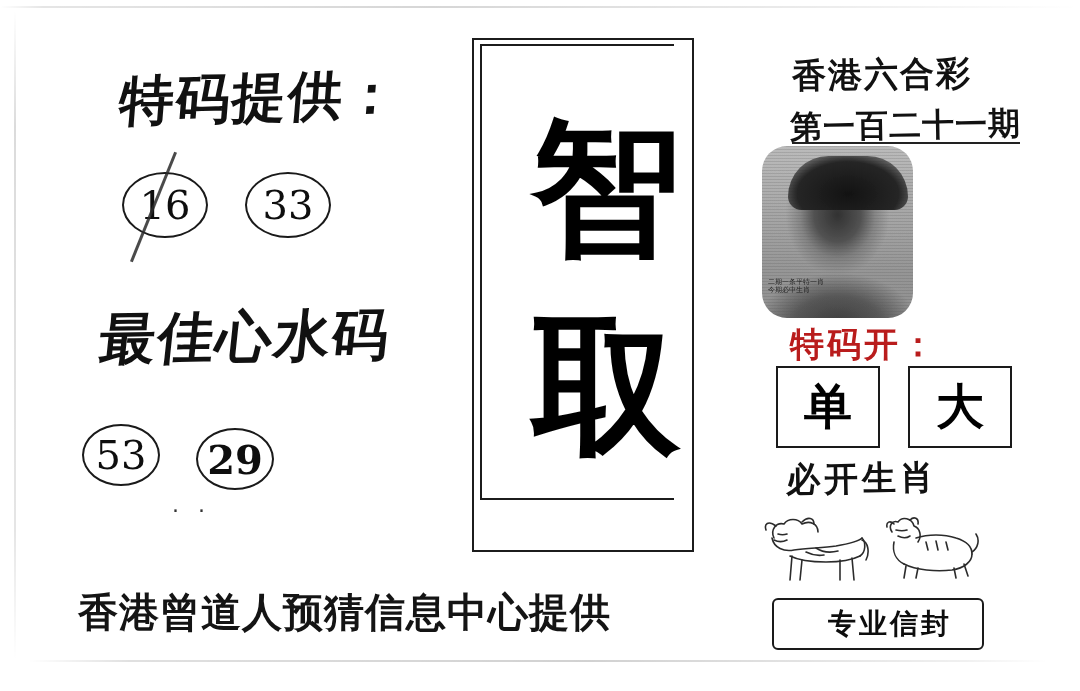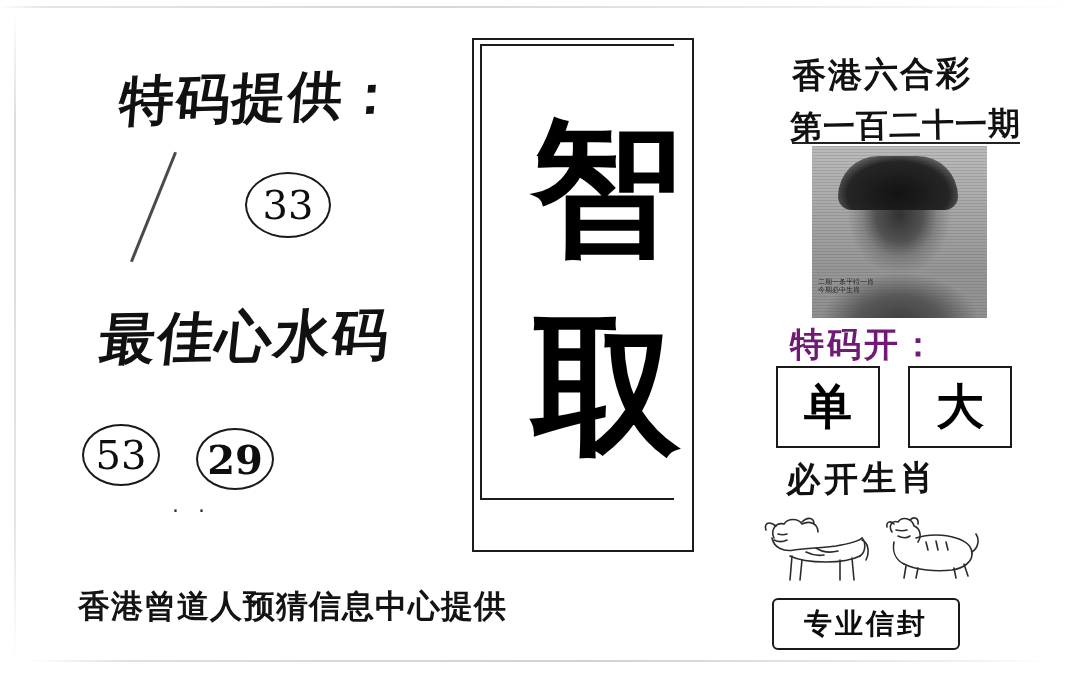--- a/index.html
+++ b/index.html
@@ -95,21 +95,21 @@
     color: #333;
     letter-spacing: 6px;
   }
 
   #footer-line {
     position: absolute;
     left: 78px;
     top: 585px;
     font-family: "DejaVu Sans", "Liberation Sans", sans-serif;
     font-weight: bold;
-    font-size: 32px;
+    font-size: 40px;
     color: #141414;
     letter-spacing: 1px;
     white-space: nowrap;
   }
 
   
   #center-frame {
     left: 472px;
     top: 38px;
     width: 218px;
@@ -168,30 +168,31 @@
   }
   #issue-underline {
     left: 792px;
     top: 142px;
     width: 228px;
     height: 2px;
     background: #222;
   }
 
   #portrait {
-    left: 812px;
+    left: 762px;
     top: 146px;
-    width: 175px;
+    width: 151px;
     height: 172px;
     background:
       radial-gradient(ellipse 52px 60px at 50% 40%, #3a3a3a 0%, #565656 45%, rgba(110,110,110,0.55) 72%, rgba(160,160,160,0.2) 100%),
       radial-gradient(ellipse 80px 52px at 50% 104%, #2c2c2c 0%, #4a4a4a 55%, rgba(130,130,130,0.35) 100%),
       repeating-linear-gradient(0deg, rgba(0,0,0,0.16) 0px, rgba(0,0,0,0.16) 1px, rgba(255,255,255,0.0) 1px, rgba(255,255,255,0.0) 3px),
       linear-gradient(180deg, #d8d8d8 0%, #bdbdbd 30%, #9a9a9a 70%, #8e8e8e 100%);
     filter: contrast(1.12);
+    border-radius: 25px;
   }
   #portrait .hairline {
     position: absolute;
     left: 26px; top: 10px;
     width: 120px; height: 54px;
     border-radius: 60px 60px 20px 20px;
     background: radial-gradient(ellipse at 50% 70%, #1e1e1e 0%, #2f2f2f 60%, rgba(60,60,60,0.0) 100%);
   }
   #portrait .caption {
     position: absolute;
@@ -204,21 +205,21 @@
     white-space: pre-line;
     opacity: .85;
   }
 
   #tema-open-label {
     left: 790px;
     top: 322px;
     font-family: "DejaVu Serif", "Liberation Serif", serif;
     font-weight: bold;
     font-size: 34px;
-    color: #701a75;
+    color: #b91c1c;
     letter-spacing: 3px;
     white-space: nowrap;
   }
 
   .res-box {
     position: absolute;
     width: 100px;
     height: 78px;
     border: 2px solid #1a1a1a;
     display: flex;
@@ -259,33 +260,35 @@
     border: 2px solid #1a1a1a;
     border-radius: 6px;
     display: flex;
     align-items: center;
     justify-content: center;
     font-family: "DejaVu Serif", "Liberation Serif", serif;
     font-weight: bold;
     font-size: 28px;
     letter-spacing: 3px;
     color: #0d0d0d;
+    padding-left: 24px;
   }
 </style>
 </head>
 <body>
 
 <div id="page">
 
   <div class="edge-top"></div>
   <div class="edge-bottom"></div>
   <div class="edge-left"></div>
 
   <div class="abs brush-title nosel" id="tema-label">特码提供：</div>
 
+  <div class="num-circle wide" style="left:122px; top:172px;">16</div>
   <div class="num-circle wide" style="left:245px; top:172px;">33</div>
   <div class="strike" style="left:152px; top:148px;"></div>
 
   <div class="abs brush-title nosel" id="best-label">最佳心水码</div>
 
   <div class="num-circle small" style="left:82px; top:424px;">53</div>
   <div class="num-circle small" style="left:196px; top:428px;font-weight:bold;">29</div>
 
   <div class="dots" style="left:172px; top:498px;">· ·</div>
 

